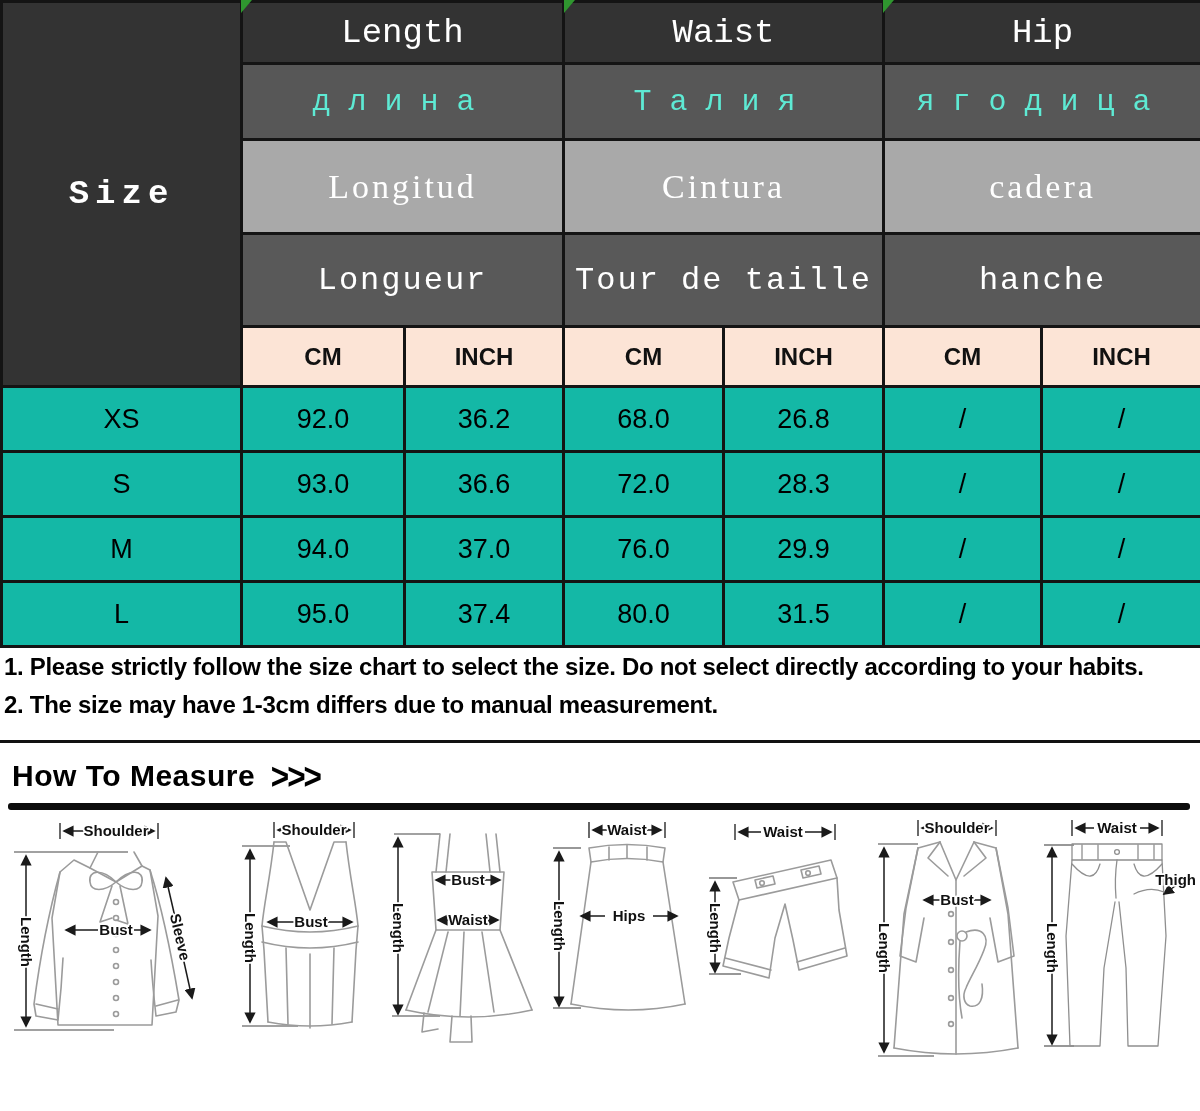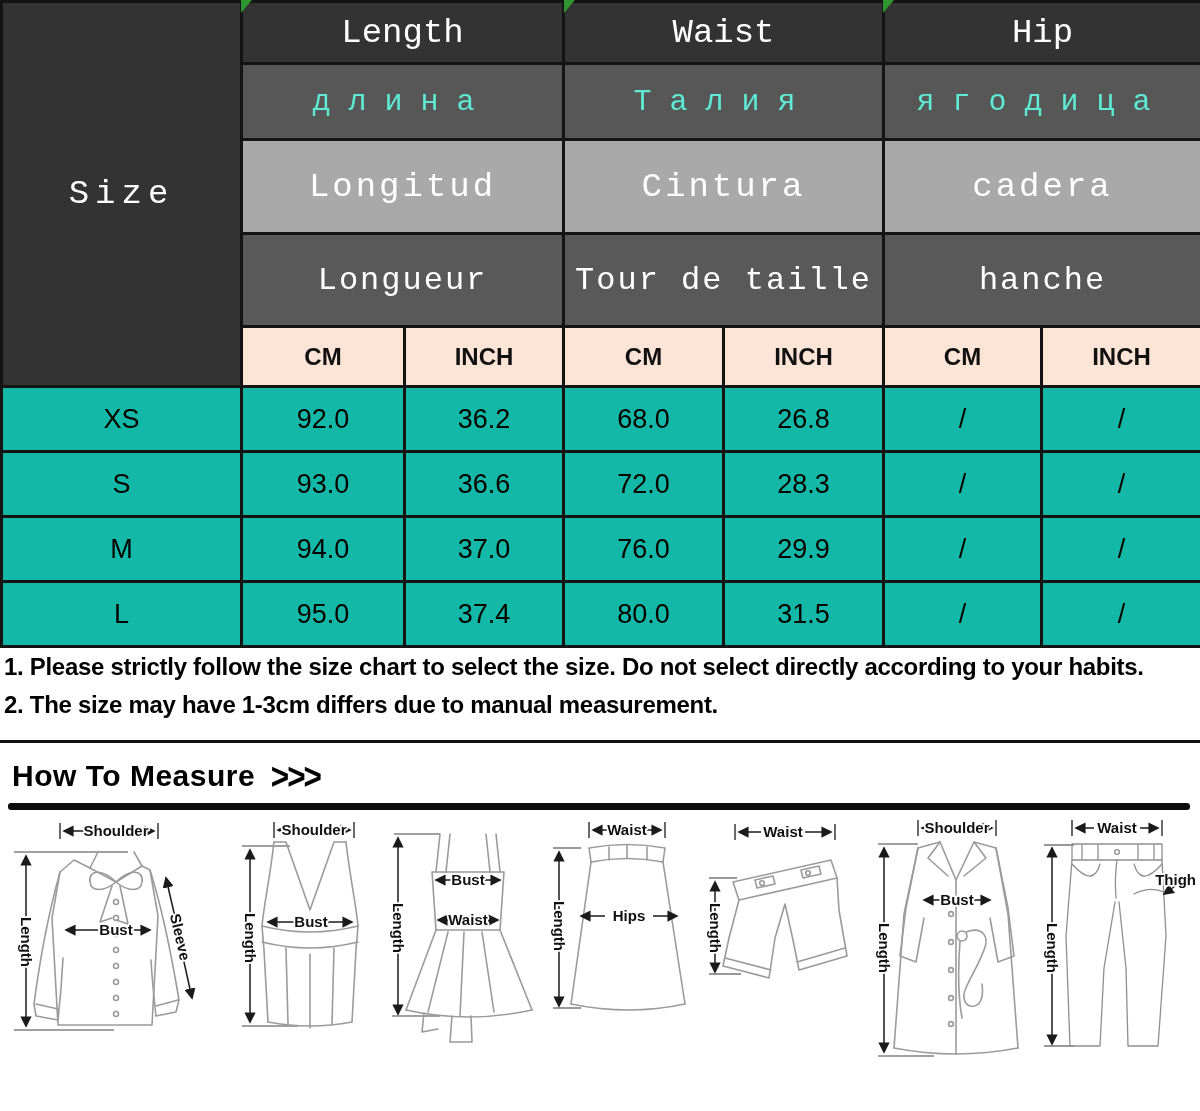--- a/index.html
+++ b/index.html
@@ -3,24 +3,24 @@
 <meta charset="utf-8">
 <style>
   html,body{margin:0;padding:0;background:#fff;}
   body{width:1200px;font-family:"Liberation Sans",sans-serif;color:#000;}
 
   
   .table-wrap{position:relative;width:1200px;}
   table.size-table{border-collapse:collapse;table-layout:fixed;width:1200px;}
   table.size-table td{border:3px solid #141414;text-align:center;vertical-align:middle;padding:0;overflow:hidden;}
   .mono{font-family:"Liberation Mono","DejaVu Sans Mono",monospace;}
-  td.cell-size{background:#333333;color:#fff;font-size:44px;letter-spacing:6px;font-weight:normal;}
+  td.cell-size{background:#333333;color:#fff;font-size:44px;letter-spacing:6px;font-weight:bold;}
   tr.row-en td{background:#333333;color:#fff;font-size:34px;height:59px;}
   tr.row-ru td{background:#575757;color:#5eead4;font-size:30px;letter-spacing:18px;height:73px;}
-  tr.row-es td{background:#a9a9a9;color:#fff;font-size:34px;letter-spacing:3px;height:91px;}
+  tr.row-es td{background:#a9a9a9;color:#fff;font-size:34px;letter-spacing:3px;height:91px;font-family:Liberation Serif, serif;}
   tr.row-fr td{background:#595959;color:#fff;font-size:32px;letter-spacing:2px;height:90px;}
   tr.row-unit td{background:#fce4d6;color:#111;font-weight:bold;font-size:24px;height:57px;}
   tr.row-data td{background:#14b8a6;font-weight:normal;font-size:27px;height:62px;}
   td.cell-sizename{font-weight:bold;}
 
   .corner-flag{position:absolute;top:0;width:0;height:0;
     border-left:11px solid #2f962f;border-bottom:13px solid transparent;}
 
   
   .notes{padding:0 4px 6px 4px;font-weight:bold;font-size:24px;line-height:38px;letter-spacing:-0.3px;}

